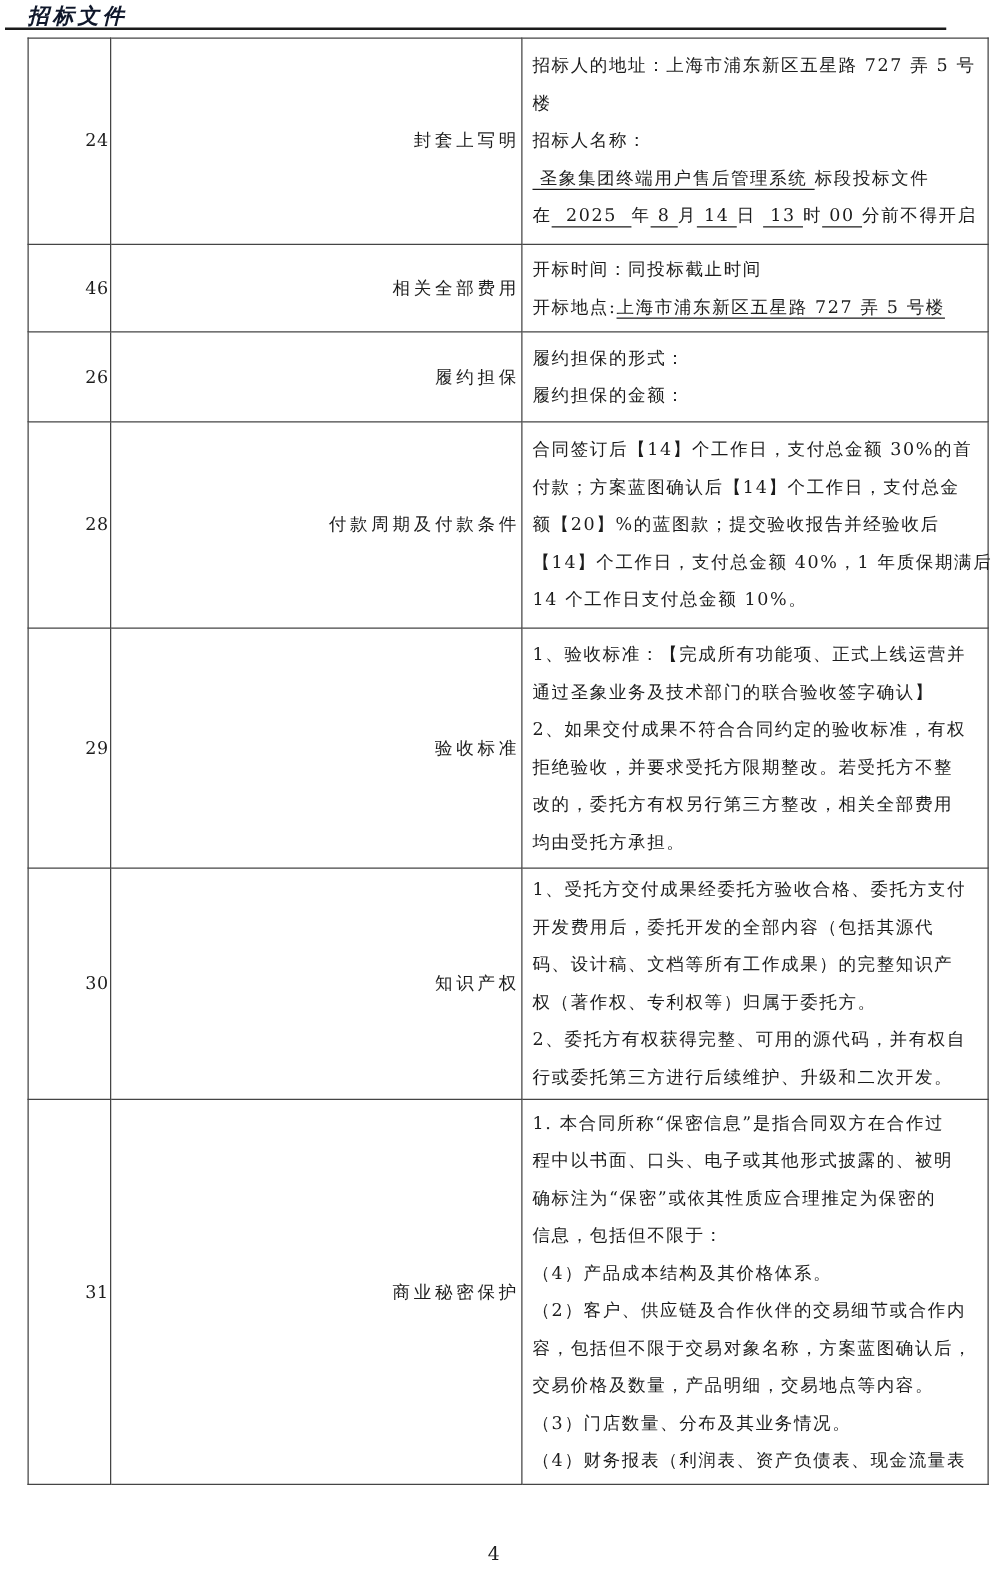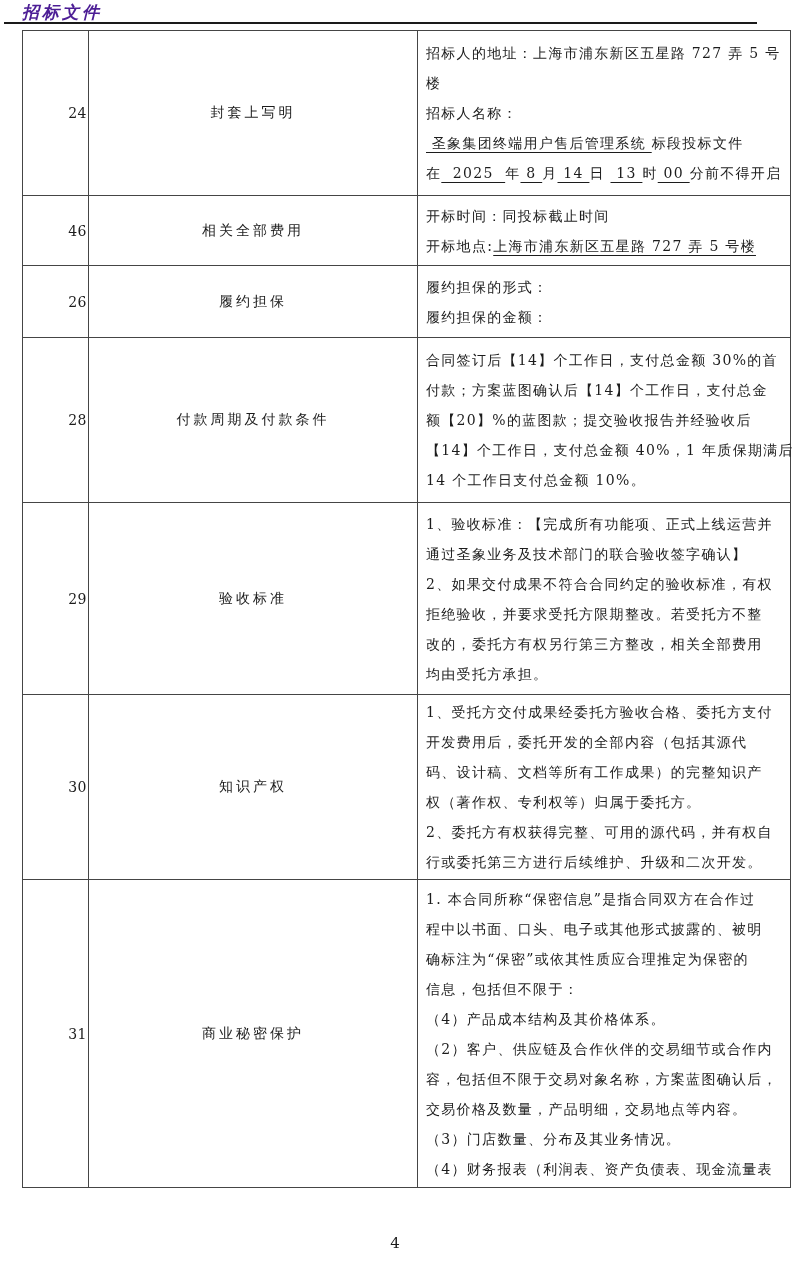--- a/index.html
+++ b/index.html
@@ -10,21 +10,21 @@
     color:#1c1c1c;
     position:relative;
     overflow:hidden;
   }
   .page-header-title{
     position:absolute;left:22px;top:1px;
     font-style:italic;
     font-size:17px;
     letter-spacing:3px;
     font-weight:600;
-    color:#4c1d95;
+    color:#0f172a;
   }
   .page-header-rule{
     position:absolute;left:4px;top:22px;
     width:753px;height:2px;background:#1a1a1a;
   }
   table.doc-table{
     position:absolute;left:22px;top:30px;
     width:768px;
     border-collapse:collapse;
     table-layout:fixed;
@@ -33,21 +33,21 @@
     border:1.5px solid #454545;
     box-sizing:border-box;
     vertical-align:middle;
     font-size:14px;
     color:#1c1c1c;
   }
   col.c1{width:66px;}
   col.c2{width:329px;}
   col.c3{width:373px;}
   td.c-no{text-align:right;letter-spacing:0.5px;}
-  td.c-label{text-align:center;letter-spacing:3px;}
+  td.c-label{text-align:right;letter-spacing:3px;}
   td.c-content{
     text-align:left;
     padding:2px 4px 2px 8px;
     letter-spacing:1.3px;
     margin-top:20px;
   }
   td.c-content .line{
     line-height:30px;
     white-space:pre;
   }

